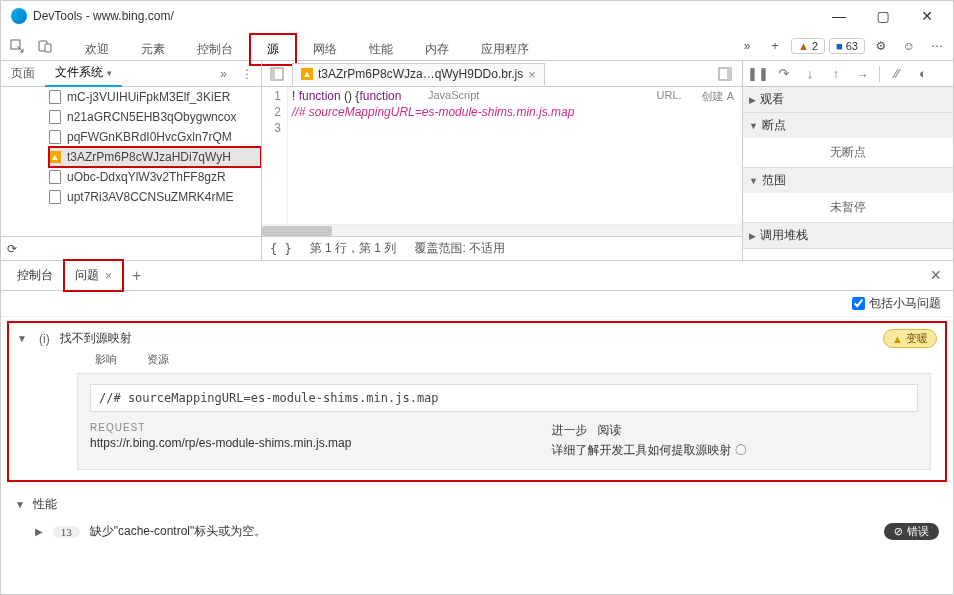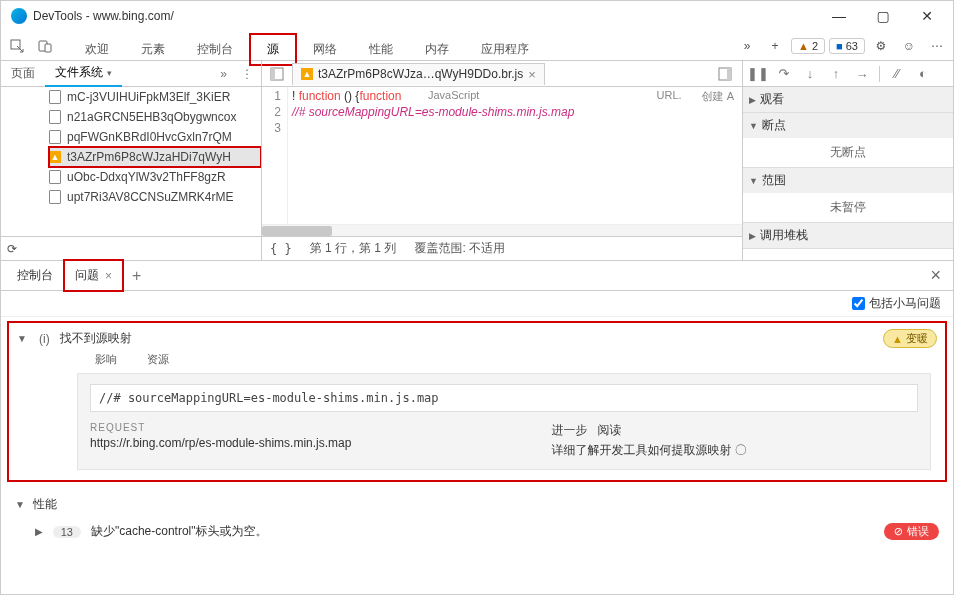--- a/index.html
+++ b/index.html
@@ -42,21 +42,21 @@
 .src-mid { flex: 1; display: flex; flex-direction: column; border-right: 1px solid #ccc; }
 .editor-tabs { display: flex; align-items: center; height: 26px; border-bottom: 1px solid #ccc; padding: 0 4px; gap: 4px; }
 .editor-tab { display: flex; align-items: center; gap: 5px; padding: 3px 8px; border-top: 1px solid #ccc; border-left: 1px solid #ccc; border-right: 1px solid #ccc; background: #f9f9f9; font-size: 12px; }
 .editor-tab .warnico { width: 12px; height: 12px; background: #f8a700; display:flex;align-items:center;justify-content:center;color:#fff;font-size:9px; }
 .editor-tab .closex { color: #888; font-size: 13px; cursor:pointer; }
 .editor-body { flex: 1; display: flex; font-family: Consolas, monospace; font-size: 12px; position: relative; }
 .gutter { width: 26px; background: #fff; text-align: right; color: #888; padding: 2px 6px 0 0; border-right: 1px solid #eee; }
 .gutter div { height: 16px; }
 .code { flex:1; padding: 2px 4px; position: relative; }
 .code-line { height: 16px; white-space: pre; }
-.kw { color: #ef4444; }
+.kw { color: #701a75; }
 .comment { color: #ca2d82; font-style: italic; }
 .editor-hint { position: absolute; right: 8px; top: 2px; color: #888; font-size: 11px; display:flex; gap: 20px;}
 .editor-labels { position:absolute; left: 140px; top: 2px; color:#888; font-size:11px; display:flex; gap:40px;}
 .editor-foot { height: 24px; border-top: 1px solid #ccc; display: flex; align-items: center; gap: 18px; padding: 0 8px; color: #555; font-size: 12px;}
 .curly { font-family: Consolas, monospace; }
 .hscroll { height: 12px; border-top: 1px solid #eee; background: #f4f4f4; position:relative;}
 .hscroll .thumb { position:absolute; left:0; top:1px; height:10px; width:70px; background:#c8c8c8; border-radius:2px;}
 
 
 .src-right { width: 210px; display: flex; flex-direction: column; }
@@ -91,22 +91,22 @@
 .issue-code { background:#fff; border:1px solid #ddd; padding:6px 8px; font-family: Consolas, monospace; font-size:12px; color:#444;}
 .issue-cols { display:flex; gap: 200px; margin-top:10px;}
 .issue-col { font-size:12px;}
 .issue-col .lbl { font-size:10px; letter-spacing:1px; color:#888;}
 .issue-col .val { margin-top:3px; color:#333;}
 .issue-col .link { color:#333;}
 
 .perf-section { padding: 4px 14px;}
 .perf-head { display:flex; align-items:center; gap:8px; padding: 6px 0;}
 .perf-item { display:flex; align-items:center; gap:10px; padding: 4px 0 4px 20px;}
-.chip-count { background:#eee; border-radius:10px; padding:0 8px; font-size:11px; color:#555;}
-.chip-err { background:#ef4444; color:#fff; border-radius:10px; padding: 1px 10px; font-size:11px; display:flex; align-items:center; gap:4px;}
+.chip-count { background:#eee; border-radius:10px; padding:0 8px; font-size:11px; color:#555;font-family:Liberation Serif, serif;}
+.chip-err { background:#404040; color:#fff; border-radius:10px; padding: 1px 10px; font-size:11px; display:flex; align-items:center; gap:4px;}
 .chip-err::before { content:"⊘"; font-size:11px;}
 .perf-item .spacer { flex:1;}
 
 svg { display:block; }
 </style>
 </head>
 <body>
 
 <div class="titlebar">
   <div class="app-icon"></div>

